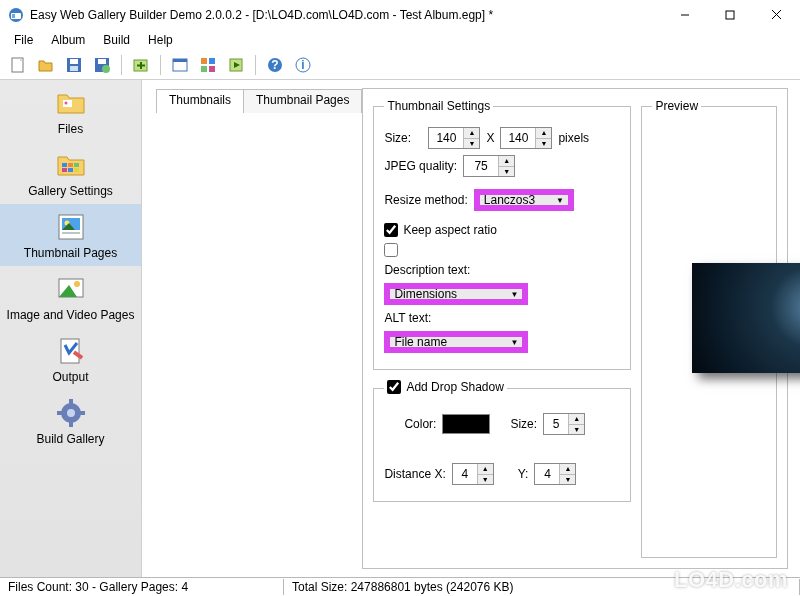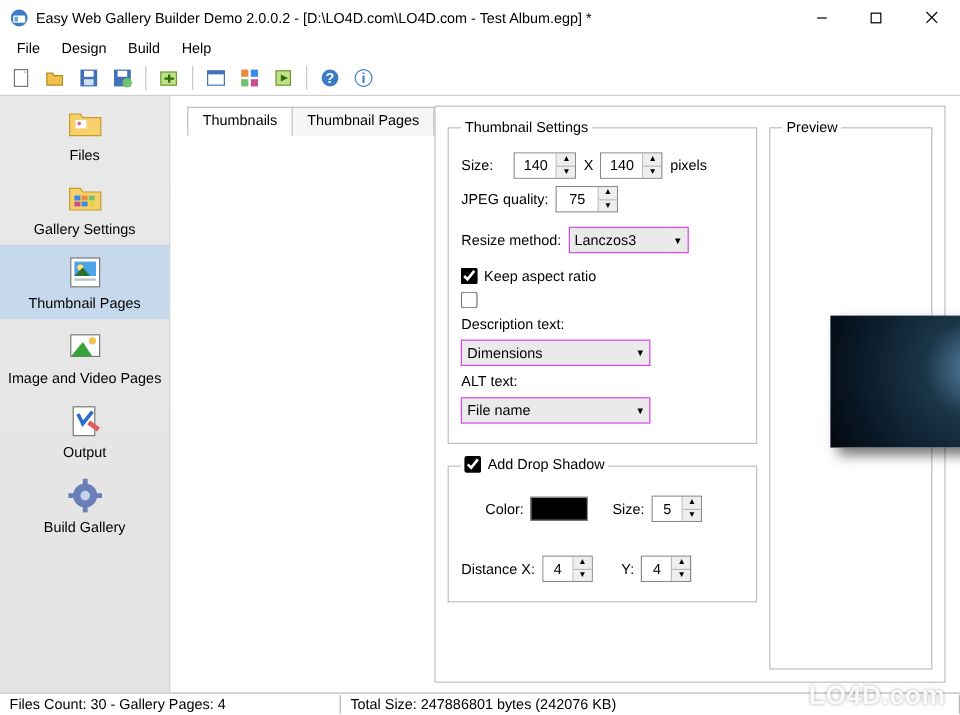--- a/index.html
+++ b/index.html
@@ -40,25 +40,25 @@
 legend { font-size: 12px; padding: 0 3px; }
 
 .row { display: flex; align-items: center; gap: 6px; margin: 6px 0; }
 .row label { font-size: 12px; }
 .spinner { display: inline-flex; border: 1px solid #888; height: 22px; background: #fff; }
 .spinner input { width: 34px; border: none; text-align: center; font-size: 12px; outline: none; }
 .spinner .sp-btns { width: 16px; display: flex; flex-direction: column; border-left: 1px solid #bbb; }
 .spinner .sp-btns div { flex: 1; background: #eee; font-size: 7px; display: flex; align-items: center; justify-content: center; line-height: 1; }
 .spinner .sp-btns div + div { border-top: 1px solid #bbb; }
 
-.combo { border: 1px solid #d946ef; height: 22px; background: #eaeaea; display: inline-flex; align-items: center; padding: 0 4px; position: relative; }
+.combo { border: 6px solid #d946ef; height: 22px; background: #eaeaea; display: inline-flex; align-items: center; padding: 0 4px; position: relative; }
 .combo .cv { flex: 1; }
 .combo .ar { font-size: 8px; margin-left: 10px; }
 .combo.w1 { width: 100px; }
-.combo.w2 { width: 158px; }
+.combo.w2 { width: 144px; }
 
 .chk { display: inline-flex; align-items: center; gap: 5px; }
 .chk input { width: 14px; height: 14px; accent-color: #000; }
 
 .color-swatch { width: 48px; height: 20px; background: #000; border: 1px solid #888; }
 
 .preview-fs { height: 100%; position: relative; }
 .preview-img { position: absolute; left: 50px; top: 150px; width: 200px; height: 110px; background: radial-gradient(circle at 60% 40%, #5883a5 0%, #1b3548 30%, #0a1a28 70%, #03080f 100%); box-shadow: 6px 6px 10px rgba(0,0,0,0.55); }
 
 .statusbar { height: 19px; border-top: 1px solid #b8b8b8; display: flex; align-items: center; }
@@ -91,21 +91,21 @@
   <div class="win-btn close-x">
     <svg width="11" height="11">
         <line x1="1" y1="1" x2="10" y2="10" stroke="#000"></line>
         <line x1="10" y1="1" x2="1" y2="10" stroke="#000"></line>
       </svg>
   </div>
 </div>
 
 <div class="menubar">
   <span>File</span>
-  <span>Design</span>
+  <span>Album</span>
   <span>Build</span>
   <span>Help</span>
 </div>
 
 <div class="toolbar">
   <div class="tbtn">
       <svg width="18" height="18">
         <rect x="3" y="2" width="11" height="14" fill="#fff" stroke="#7a7a7a"></rect>
         <polygon points="11,2 14,5 11,5" fill="#d4d4d4"></polygon>
       </svg>

